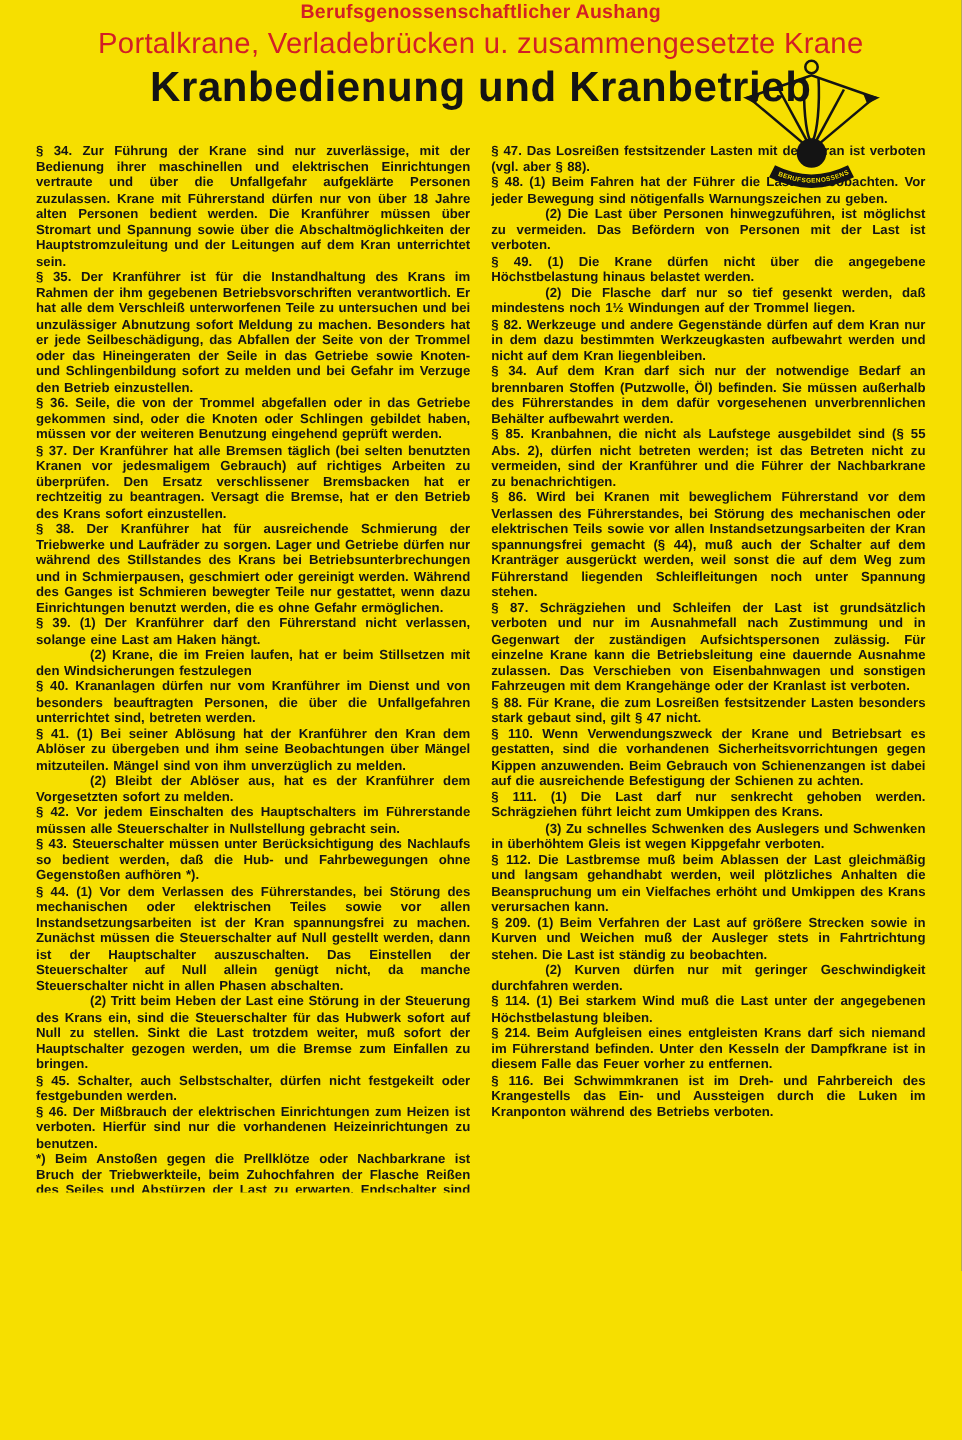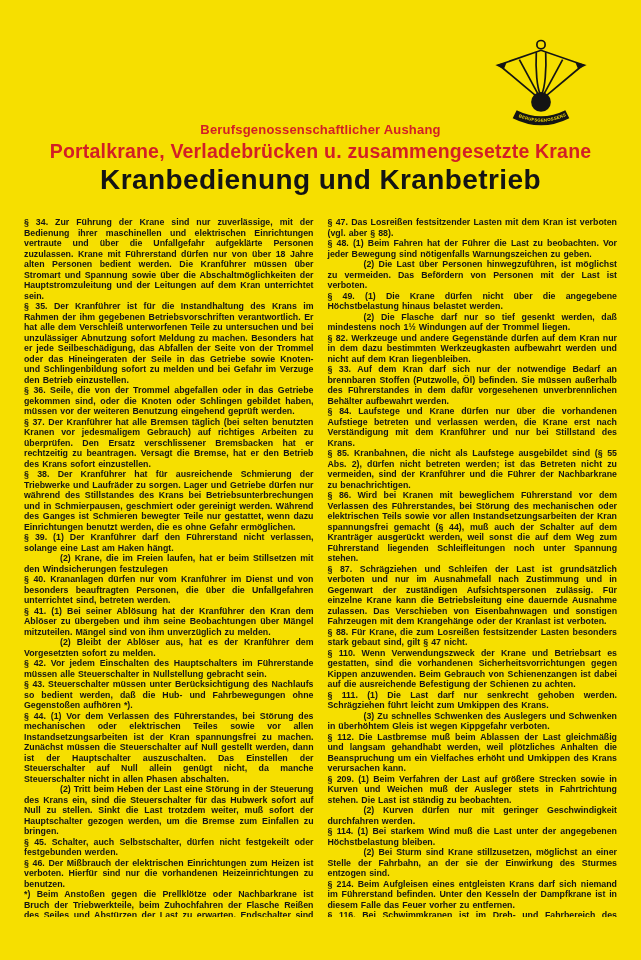--- a/index.html
+++ b/index.html
@@ -16,34 +16,33 @@
     background:var(--background);
     font-family:"Liberation Sans","DejaVu Sans",sans-serif;
     overflow:hidden;
   }
   .logo{
     position:absolute;
     top:36px;left:494px;
     width:94px;height:100px;
   }
   .header{
-    padding-top:122px;
     text-align:center;
     color:var(--text-black);
   }
   .notice{
     font-size:13px;
     font-weight:bold;
     color:var(--accent-red);
     letter-spacing:.2px;
   }
   .subtitle{
     margin-top:3px;
     font-size:19.5px;
-    font-weight:bold;
+    font-weight:normal;
     color:var(--accent-red);
     letter-spacing:.2px;
   }
   .title{
     margin-top:1px;
     font-size:28px;
     font-weight:bold;
     color:var(--text-black);
     letter-spacing:.4px;
   }
@@ -119,32 +118,30 @@
         <p class="para">§ 46. Der Mißbrauch der elektrischen Einrichtungen zum Heizen ist verboten. Hierfür sind nur die vorhandenen Heizeinrichtungen zu benutzen.</p>
         <p class="para">*) Beim Anstoßen gegen die Prellklötze oder Nachbarkrane ist Bruch der Triebwerkteile, beim Zuhochfahren der Flasche Reißen des Seiles und Abstürzen der Last zu erwarten. Endschalter sind Notschalter! Ihre Wirkung ist nur auf den Notfall berechnet.</p>
       </div>
     <div class="column">
         <p class="para">§ 47. Das Losreißen festsitzender Lasten mit dem Kran ist verboten (vgl. aber § 88).</p>
         <p class="para">§ 48. (1) Beim Fahren hat der Führer die Last zu beobachten. Vor jeder Bewegung sind nötigenfalls Warnungszeichen zu geben.</p>
         <p class="para indent">(2) Die Last über Personen hinwegzuführen, ist möglichst zu vermeiden. Das Befördern von Personen mit der Last ist verboten.</p>
         <p class="para">§ 49. (1) Die Krane dürfen nicht über die angegebene Höchstbelastung hinaus belastet werden.</p>
         <p class="para indent">(2) Die Flasche darf nur so tief gesenkt werden, daß mindestens noch 1½ Windungen auf der Trommel liegen.</p>
         <p class="para">§ 82. Werkzeuge und andere Gegenstände dürfen auf dem Kran nur in dem dazu bestimmten Werkzeugkasten aufbewahrt werden und nicht auf dem Kran liegenbleiben.</p>
-        <p class="para">§ 33. Auf dem Kran darf sich nur der notwendige Bedarf an brennbaren Stoffen (Putzwolle, Öl) befinden. Sie müssen außerhalb des Führerstandes in dem dafür vorgesehenen unverbrennlichen Behälter aufbewahrt werden.</p>
-        <p class="para">§ 84. Laufstege und Krane dürfen nur über die vorhandenen Aufstiege betreten und verlassen werden, die Krane erst nach Verständigung mit dem Kranführer und nur bei Stillstand des Krans.</p>
+        <p class="para">§ 34. Auf dem Kran darf sich nur der notwendige Bedarf an brennbaren Stoffen (Putzwolle, Öl) befinden. Sie müssen außerhalb des Führerstandes in dem dafür vorgesehenen unverbrennlichen Behälter aufbewahrt werden.</p>
         <p class="para">§ 85. Kranbahnen, die nicht als Laufstege ausgebildet sind (§ 55 Abs. 2), dürfen nicht betreten werden; ist das Betreten nicht zu vermeiden, sind der Kranführer und die Führer der Nachbarkrane zu benachrichtigen.</p>
         <p class="para">§ 86. Wird bei Kranen mit beweglichem Führerstand vor dem Verlassen des Führerstandes, bei Störung des mechanischen oder elektrischen Teils sowie vor allen Instandsetzungsarbeiten der Kran spannungsfrei gemacht (§ 44), muß auch der Schalter auf dem Kranträger ausgerückt werden, weil sonst die auf dem Weg zum Führerstand liegenden Schleifleitungen noch unter Spannung stehen.</p>
         <p class="para">§ 87. Schrägziehen und Schleifen der Last ist grundsätzlich verboten und nur im Ausnahmefall nach Zustimmung und in Gegenwart der zuständigen Aufsichtspersonen zulässig. Für einzelne Krane kann die Betriebsleitung eine dauernde Ausnahme zulassen. Das Verschieben von Eisenbahnwagen und sonstigen Fahrzeugen mit dem Krangehänge oder der Kranlast ist verboten.</p>
         <p class="para">§ 88. Für Krane, die zum Losreißen festsitzender Lasten besonders stark gebaut sind, gilt § 47 nicht.</p>
         <p class="para">§ 110. Wenn Verwendungszweck der Krane und Betriebsart es gestatten, sind die vorhandenen Sicherheitsvorrichtungen gegen Kippen anzuwenden. Beim Gebrauch von Schienenzangen ist dabei auf die ausreichende Befestigung der Schienen zu achten.</p>
         <p class="para">§ 111. (1) Die Last darf nur senkrecht gehoben werden. Schrägziehen führt leicht zum Umkippen des Krans.</p>
         <p class="para indent">(3) Zu schnelles Schwenken des Auslegers und Schwenken in überhöhtem Gleis ist wegen Kippgefahr verboten.</p>
         <p class="para">§ 112. Die Lastbremse muß beim Ablassen der Last gleichmäßig und langsam gehandhabt werden, weil plötzliches Anhalten die Beanspruchung um ein Vielfaches erhöht und Umkippen des Krans verursachen kann.</p>
         <p class="para">§ 209. (1) Beim Verfahren der Last auf größere Strecken sowie in Kurven und Weichen muß der Ausleger stets in Fahrtrichtung stehen. Die Last ist ständig zu beobachten.</p>
         <p class="para indent">(2) Kurven dürfen nur mit geringer Geschwindigkeit durchfahren werden.</p>
         <p class="para">§ 114. (1) Bei starkem Wind muß die Last unter der angegebenen Höchstbelastung bleiben.</p>
-        <p class="para indent">(2) Bei Sturm sind Krane stillzusetzen, möglichst an einer Stelle der Fahrbahn, an der sie der Einwirkung des Sturmes entzogen sind.</p>
         <p class="para">§ 214. Beim Aufgleisen eines entgleisten Krans darf sich niemand im Führerstand befinden. Unter den Kesseln der Dampfkrane ist in diesem Falle das Feuer vorher zu entfernen.</p>
         <p class="para">§ 116. Bei Schwimmkranen ist im Dreh- und Fahrbereich des Krangestells das Ein- und Aussteigen durch die Luken im Kranponton während des Betriebs verboten.</p>
       </div>
   </div>
 
 </div>
 
 </body></html>

